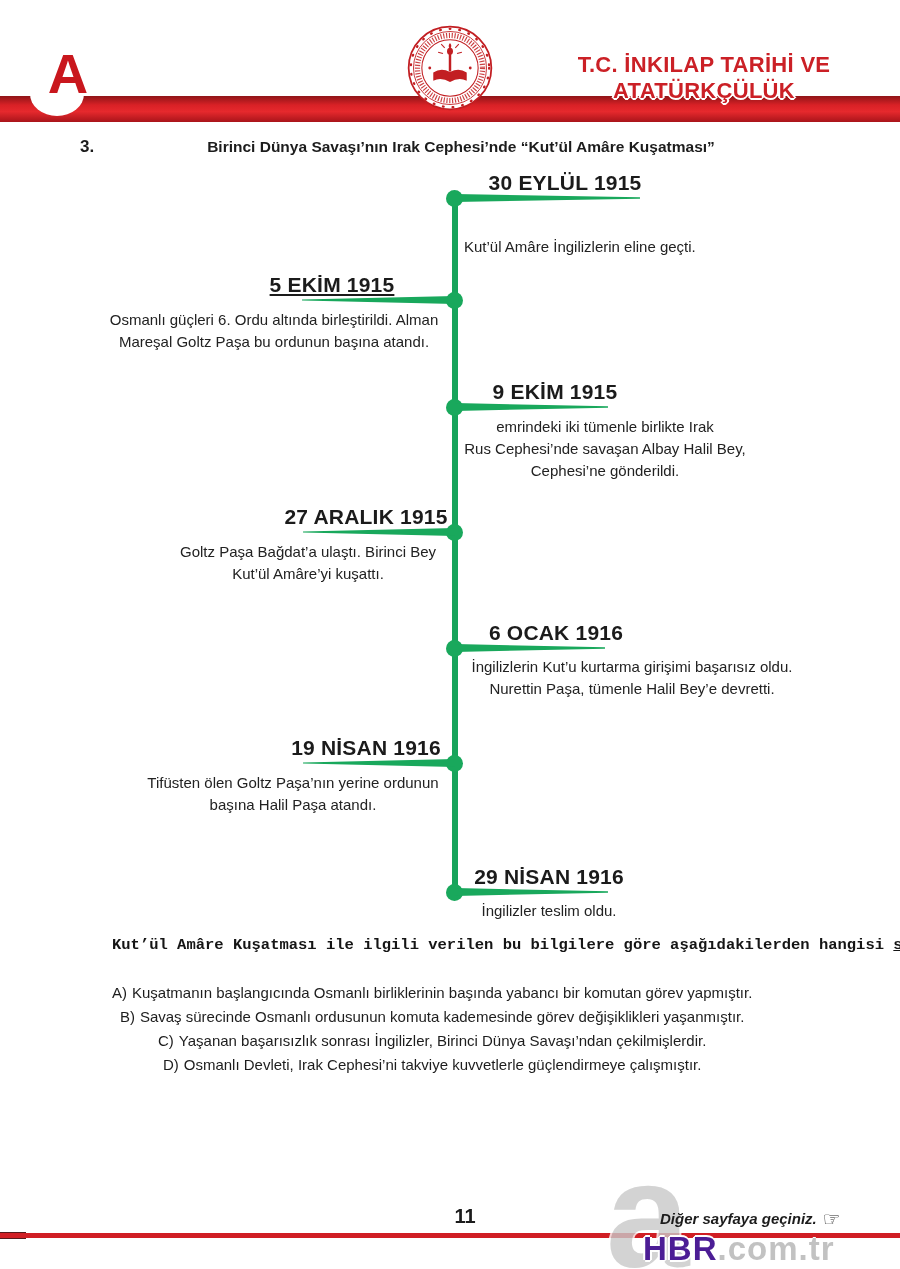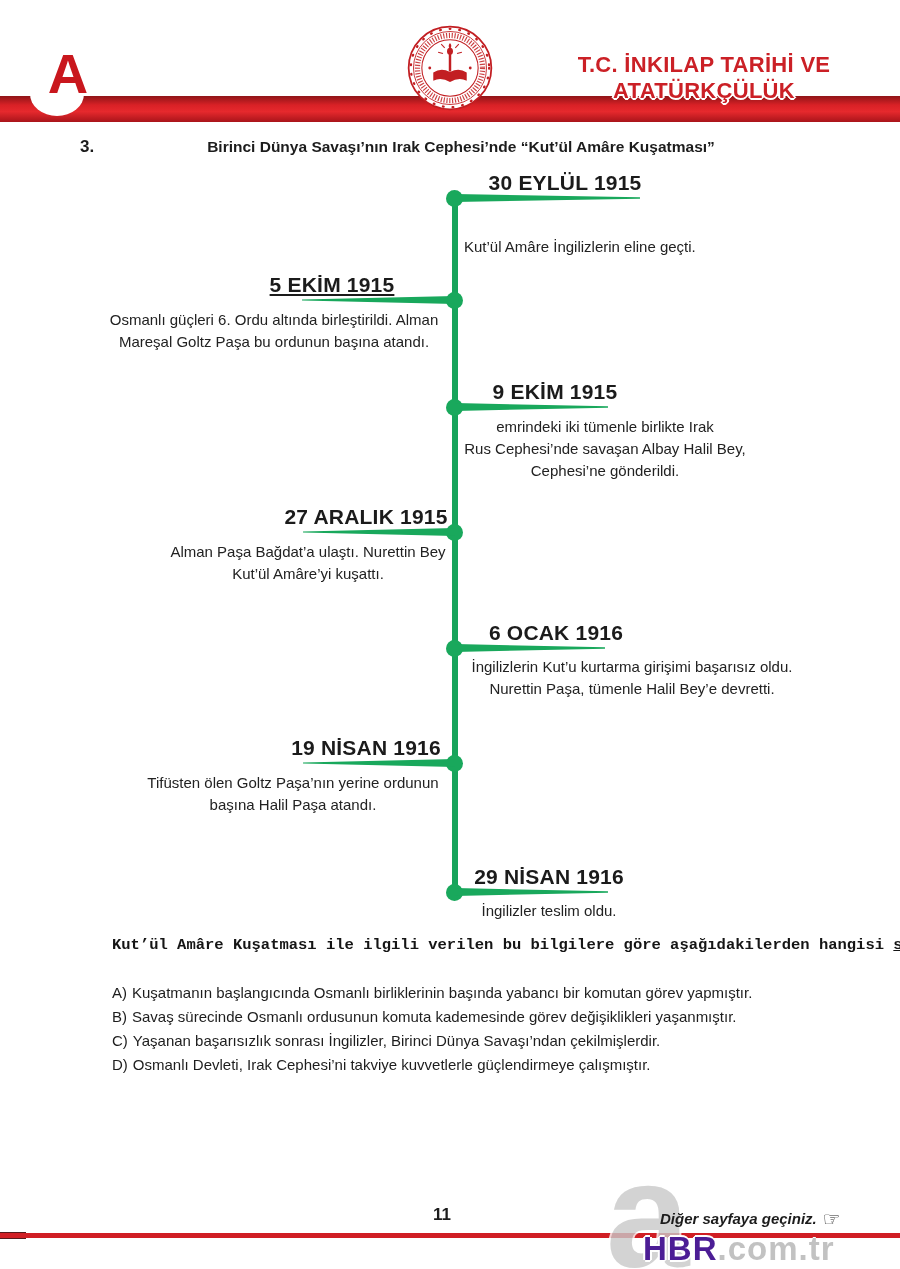--- a/index.html
+++ b/index.html
@@ -49,27 +49,27 @@
   .d7{left:447px;width:204px;top:865px;}
   .t1{left:464px;width:340px;top:204px;margin-top:32px;} .t2{left:96px;width:356px;top:309px;}
   .t3{left:458px;width:294px;top:416px;} .t4{left:156px;width:304px;top:541px;}
   .t5{left:460px;width:344px;top:656px;} .t6{left:141px;width:304px;top:772px;}
   .t7{left:447px;width:204px;top:900px;}
 
   
   .stem{position:absolute;left:112px;top:936px;font-size:15.5px;font-weight:bold;
     white-space:nowrap;color:#151515;font-family:Liberation Mono, monospace;}
   .stem .u{text-decoration:underline;}
-  .options{position:absolute;left:112px;top:981px;font-size:15px;color:#1d1d1d;}
+  .options{position:absolute;left:112px;top:981px;font-size:15px;color:#1d1d1d;text-align:center;}
   .option{height:24px;line-height:24px;white-space:nowrap;}
   .option .letter{margin-right:5px;}
 
   
-  .page-num{position:absolute;left:412px;top:1205px;width:60px;text-align:center;
-    font-size:17px;font-weight:bold;z-index:5;}
+  .page-num{position:absolute;left:435px;top:1205px;width:60px;text-align:center;
+    font-size:20px;font-weight:bold;z-index:5;}
   .next-instr{position:absolute;left:660px;top:1207px;font-size:15px;font-weight:bold;
     font-style:italic;white-space:nowrap;z-index:5;}
   .hand-icon{font-style:normal;font-size:20px;font-family:"DejaVu Sans",sans-serif;
     margin-left:6px;vertical-align:-2px;}
   .footer-line{position:absolute;left:0;top:1233px;width:900px;height:5px;background:#d01e24;z-index:1;}
   .footer-line-cap{position:absolute;left:0;top:1232px;width:26px;height:7px;background:#54191b;z-index:1;}
   .wm-a{position:absolute;left:606px;top:1140px;font-size:150px;line-height:150px;
     font-weight:bold;color:#c9c9c9;opacity:.8;z-index:2;
     text-shadow:-2px 0 0 #fff,2px 0 0 #fff,0 -2px 0 #fff,0 2px 0 #fff;}
   .wm-brand{position:absolute;left:643px;top:1230px;font-size:33px;font-weight:bold;
@@ -143,21 +143,21 @@
     <div class="tl-text ta-c t3">
       <span>emrindeki iki tümenle birlikte Irak</span>
       <span>Rus Cephesi’nde savaşan Albay Halil Bey,</span>
       <span>Cephesi’ne gönderildi.</span>
     </div>
 
     <div class="tl-node n4"></div>
     <div class="tl-wedge wedge-left w4"></div>
     <div class="tl-date d4">27 ARALIK 1915</div>
     <div class="tl-text ta-c t4">
-      <span>Alman Paşa Bağdat’a ulaştı. Nurettin Bey</span>
+      <span>Goltz Paşa Bağdat’a ulaştı. Birinci Bey</span>
       <span>Kut’ül Amâre’yi kuşattı.</span>
     </div>
 
     <div class="tl-node n5"></div>
     <div class="tl-wedge wedge-right w5"></div>
     <div class="tl-date d5">6 OCAK 1916</div>
     <div class="tl-text ta-c t5">
       <span>İngilizlerin Kut’u kurtarma girişimi başarısız oldu.</span>
       <span>Nurettin Paşa, tümenle Halil Bey’e devretti.</span>
     </div>

